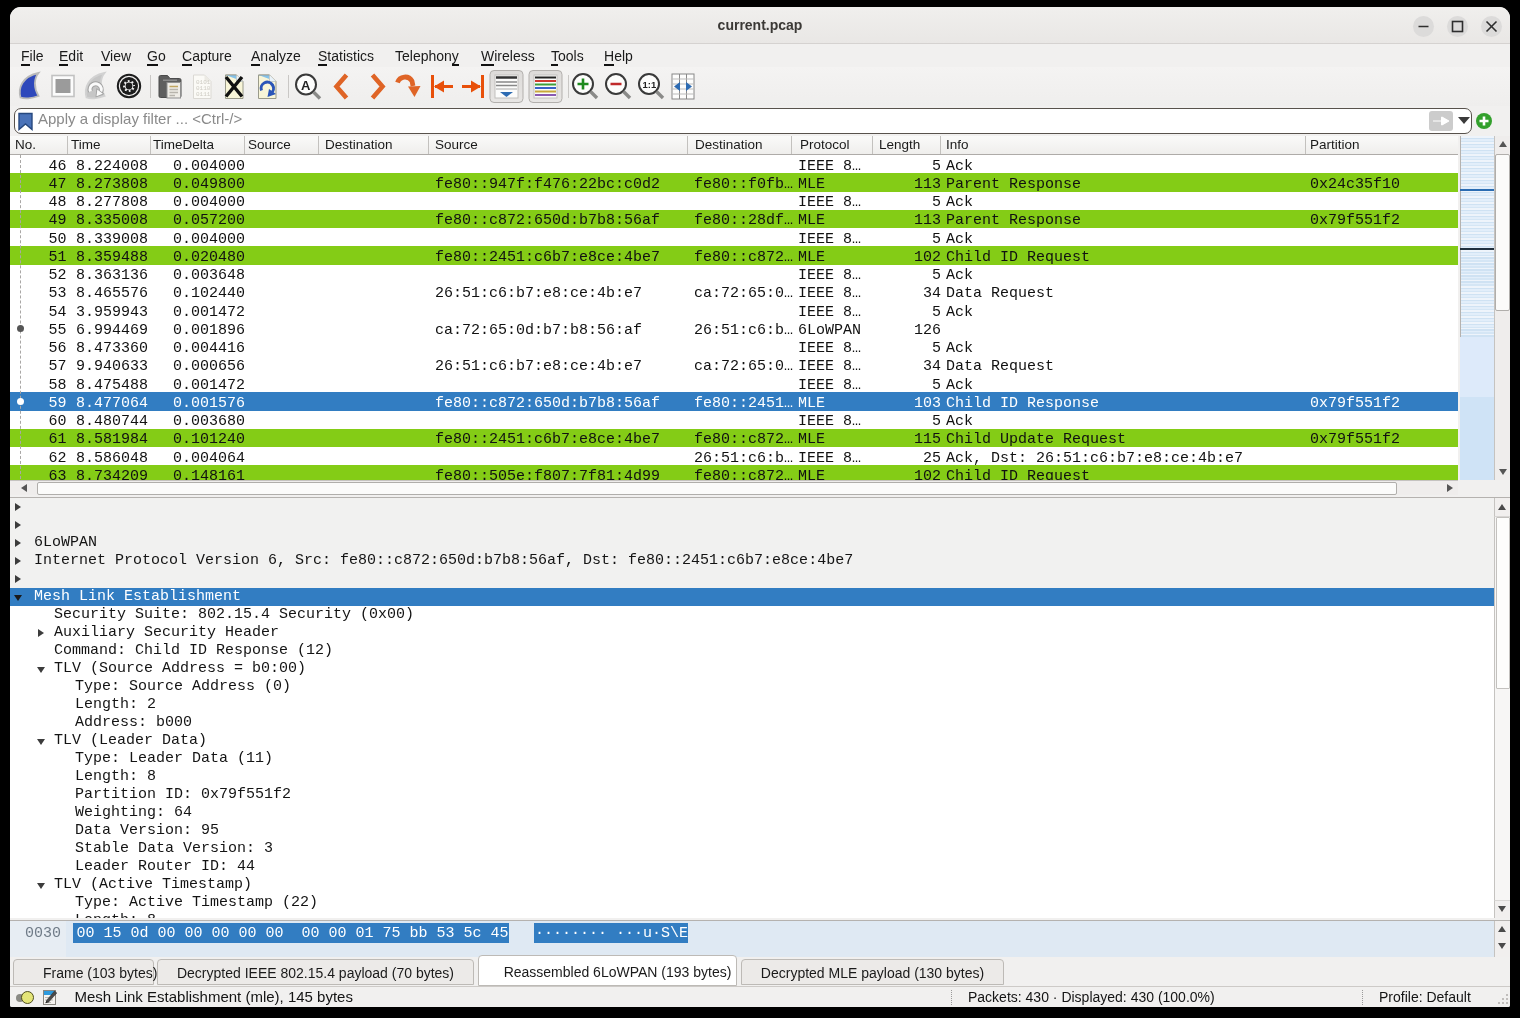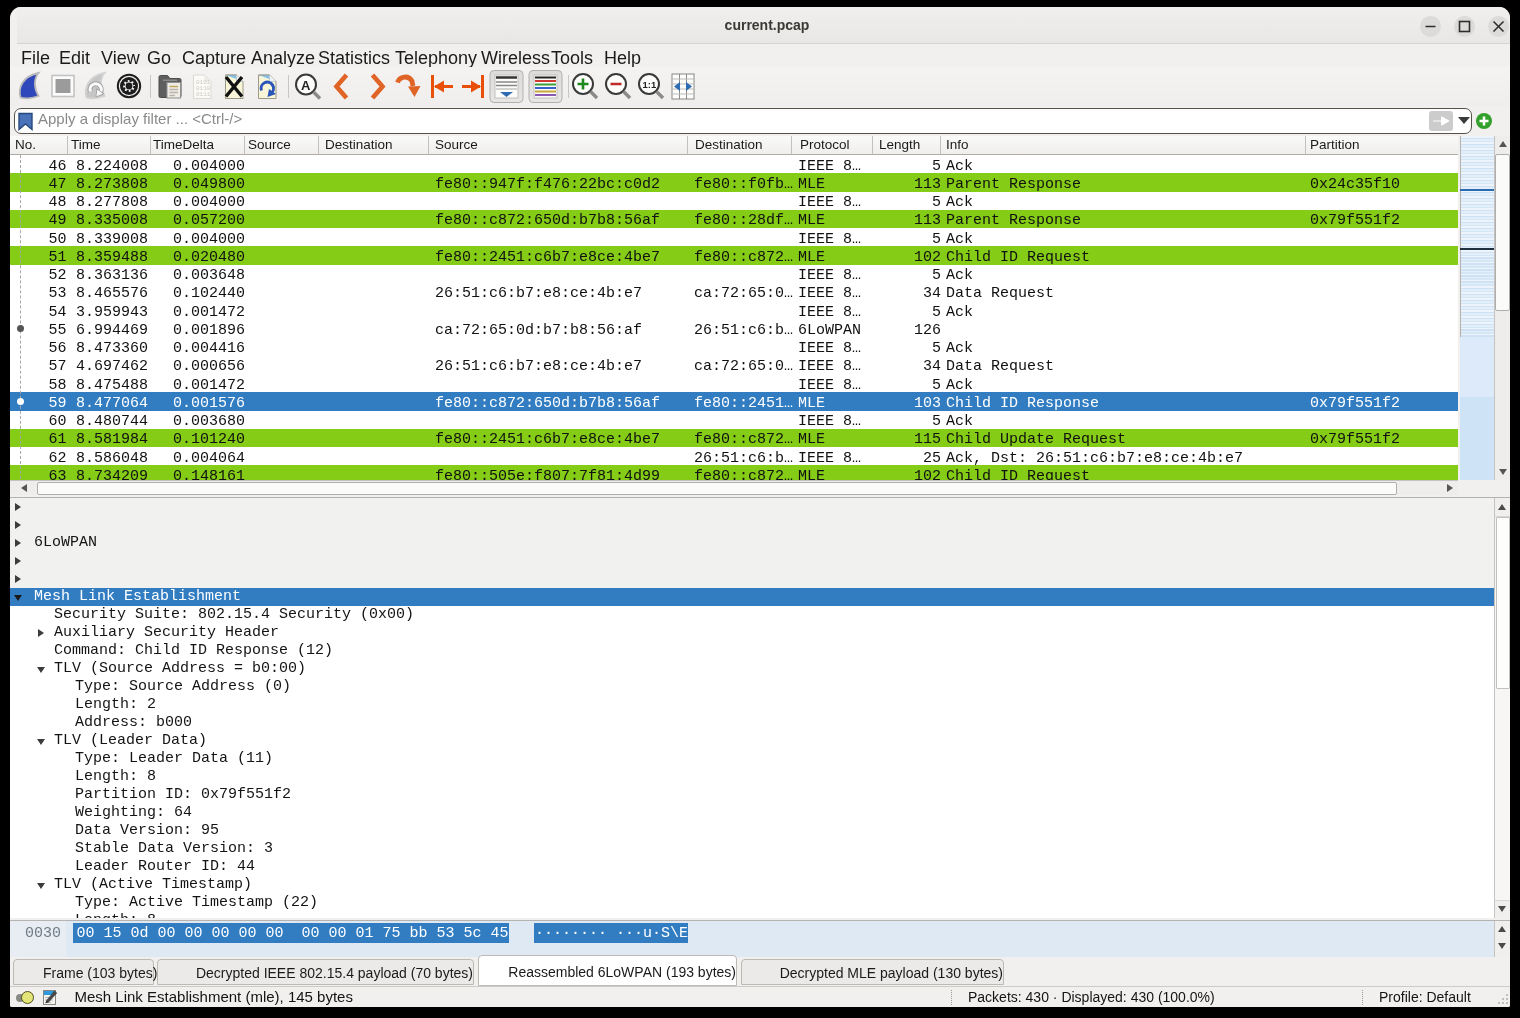--- a/index.html
+++ b/index.html
@@ -1,25 +1,25 @@
 <!DOCTYPE html>
 <html><head><meta charset="utf-8">
 <style>
 *{margin:0;padding:0;box-sizing:border-box}
 html,body{width:1520px;height:1018px;background:#000;overflow:hidden}
 body{position:relative;font-family:"Liberation Sans",sans-serif}
 #win{position:absolute;left:10px;top:7px;width:1500px;height:1000px;background:#f1f0ef;border-radius:11px 11px 2px 2px;overflow:hidden}
 .abs{position:absolute}
 .mono{font-family:"Liberation Mono",monospace;font-size:15px;white-space:pre}
 
-#titlebar{position:absolute;left:7px;top:0;width:1500px;height:37px;background:linear-gradient(#f0efed,#e9e7e5);border-bottom:1px solid #d5d2d0}
+#titlebar{position:absolute;left:0;top:0;width:1500px;height:37px;background:linear-gradient(#f0efed,#e9e7e5);border-bottom:1px solid #d5d2d0}
 #title{position:absolute;left:0;top:0;width:1500px;text-align:center;line-height:36px;font-size:14px;font-weight:bold;color:#3b3936}
 .winbtn{position:absolute;top:9px;width:21px;height:21px;border-radius:50%;background:#dcdbda}
 
-#menubar{position:absolute;left:0;top:38px;width:1500px;height:22px;background:#f1f0ef;font-size:18px;color:#1a1a1a}
+#menubar{position:absolute;left:0;top:38px;width:1500px;height:22px;background:#f1f0ef;font-size:14px;color:#1a1a1a}
 #menubar span{position:absolute;top:3px}
 #menubar u{text-decoration:none;border-bottom:2px solid #111;padding-bottom:0px}
 
 #toolbar{position:absolute;left:0;top:60px;width:1500px;height:39px;background:linear-gradient(#f4f3f2,#efeeed)}
 
 #filterbar{position:absolute;left:0;top:99px;width:1348px;height:31px;background:#f1f0ef;border-bottom:1px solid #b5b2af}
 #finput{position:absolute;left:4px;top:2px;width:1458px;height:26px;background:#fff;border:1px solid #58524c;border-radius:7px}
 #fplace{position:absolute;left:28px;top:4px;font-size:15px;color:#8a8a8a}
 
 #plhead{position:absolute;left:0;top:129px;width:1448px;height:19px;background:linear-gradient(#fafaf9,#efeeec);border-bottom:1px solid #aeaba8;font-size:13.5px;color:#1a1a1a}
@@ -45,21 +45,21 @@
 #detail{position:absolute;left:0;top:490px;width:1500px;height:421px;background:#fff;border-top:1px solid #b5b2af;overflow:hidden}
 #detail .dl{position:absolute;left:0;width:1484px;height:18px;font-family:"Liberation Mono",monospace;font-size:15px;line-height:18px;color:#141414;white-space:pre}
 #dgray{position:absolute;left:0;top:0;width:1484px;height:89.5px;background:#f1f1f0}
 #dsel{position:absolute;left:0;top:89.5px;width:1484px;height:18px;background:#327dc2}
 .tri-r{position:absolute;width:0;height:0;border-left:6px solid #3c3c3c;border-top:4.5px solid transparent;border-bottom:4.5px solid transparent}
 .tri-d{position:absolute;width:0;height:0;border-top:6px solid #3c3c3c;border-left:4.5px solid transparent;border-right:4.5px solid transparent}
 
 #hex{position:absolute;left:0;top:913px;width:1500px;height:37px;background:#dfe9f3;border-top:1px solid #b5b2af}
 
 #tabbar{position:absolute;left:0;top:950px;width:1500px;height:29px;background:#f1f0ef}
-.tab{position:absolute;top:1.5px;height:26.5px;background:#eceae8;border:1px solid #bdbab6;border-radius:4px 4px 0 0;font-size:14px;color:#1a1a1a;text-align:right;line-height:26px;white-space:nowrap;overflow:visible}
+.tab{position:absolute;top:1.5px;height:26.5px;background:#eceae8;border:1px solid #bdbab6;border-radius:4px 4px 0 0;font-size:14px;color:#1a1a1a;text-align:center;line-height:26px;white-space:nowrap;overflow:visible}
 .tab.active{top:-2px;height:31px;background:#fff;line-height:32px}
 
 #status{position:absolute;left:0;top:979px;width:1500px;height:21px;background:#f1f0ef;border-top:1px solid #cdcac7;font-size:14px;color:#141414}
 </style></head>
 <body>
 <div id="win">
   <div id="titlebar">
     <div id="title">current.pcap</div>
     <div class="winbtn" style="left:1403px"></div>
     <div class="winbtn" style="left:1437px"></div>
@@ -249,21 +249,21 @@
 <div class="row b" style="top:18.25px"><span class="c-no">47</span><span class="c-t">8.273808</span><span class="c-d">0.049800</span><span class="c-s">fe80::947f:f476:22bc:c0d2</span><span class="c-ds">fe80::f0fb…</span><span class="c-p">MLE</span><span class="c-len">113</span><span class="c-inf">Parent Response</span><span class="c-par">0x24c35f10</span></div>
 <div class="row" style="top:36.50px"><span class="c-no">48</span><span class="c-t">8.277808</span><span class="c-d">0.004000</span><span class="c-p">IEEE 8…</span><span class="c-len">5</span><span class="c-inf">Ack</span></div>
 <div class="row b" style="top:54.75px"><span class="c-no">49</span><span class="c-t">8.335008</span><span class="c-d">0.057200</span><span class="c-s">fe80::c872:650d:b7b8:56af</span><span class="c-ds">fe80::28df…</span><span class="c-p">MLE</span><span class="c-len">113</span><span class="c-inf">Parent Response</span><span class="c-par">0x79f551f2</span></div>
 <div class="row" style="top:73.00px"><span class="c-no">50</span><span class="c-t">8.339008</span><span class="c-d">0.004000</span><span class="c-p">IEEE 8…</span><span class="c-len">5</span><span class="c-inf">Ack</span></div>
 <div class="row b" style="top:91.25px"><span class="c-no">51</span><span class="c-t">8.359488</span><span class="c-d">0.020480</span><span class="c-s">fe80::2451:c6b7:e8ce:4be7</span><span class="c-ds">fe80::c872…</span><span class="c-p">MLE</span><span class="c-len">102</span><span class="c-inf">Child ID Request</span></div>
 <div class="row" style="top:109.50px"><span class="c-no">52</span><span class="c-t">8.363136</span><span class="c-d">0.003648</span><span class="c-p">IEEE 8…</span><span class="c-len">5</span><span class="c-inf">Ack</span></div>
 <div class="row" style="top:127.75px"><span class="c-no">53</span><span class="c-t">8.465576</span><span class="c-d">0.102440</span><span class="c-s">26:51:c6:b7:e8:ce:4b:e7</span><span class="c-ds">ca:72:65:0…</span><span class="c-p">IEEE 8…</span><span class="c-len">34</span><span class="c-inf">Data Request</span></div>
 <div class="row" style="top:146.00px"><span class="c-no">54</span><span class="c-t">3.959943</span><span class="c-d">0.001472</span><span class="c-p">IEEE 8…</span><span class="c-len">5</span><span class="c-inf">Ack</span></div>
 <div class="row" style="top:164.25px"><span class="c-no">55</span><span class="c-t">6.994469</span><span class="c-d">0.001896</span><span class="c-s">ca:72:65:0d:b7:b8:56:af</span><span class="c-ds">26:51:c6:b…</span><span class="c-p">6LoWPAN</span><span class="c-len">126</span></div>
 <div class="row" style="top:182.50px"><span class="c-no">56</span><span class="c-t">8.473360</span><span class="c-d">0.004416</span><span class="c-p">IEEE 8…</span><span class="c-len">5</span><span class="c-inf">Ack</span></div>
-<div class="row" style="top:200.75px"><span class="c-no">57</span><span class="c-t">4.697462</span><span class="c-d">0.000656</span><span class="c-s">26:51:c6:b7:e8:ce:4b:e7</span><span class="c-ds">ca:72:65:0…</span><span class="c-p">IEEE 8…</span><span class="c-len">34</span><span class="c-inf">Data Request</span></div>
+<div class="row" style="top:200.75px"><span class="c-no">57</span><span class="c-t">9.940633</span><span class="c-d">0.000656</span><span class="c-s">26:51:c6:b7:e8:ce:4b:e7</span><span class="c-ds">ca:72:65:0…</span><span class="c-p">IEEE 8…</span><span class="c-len">34</span><span class="c-inf">Data Request</span></div>
 <div class="row" style="top:219.00px"><span class="c-no">58</span><span class="c-t">8.475488</span><span class="c-d">0.001472</span><span class="c-p">IEEE 8…</span><span class="c-len">5</span><span class="c-inf">Ack</span></div>
 <div class="row sel" style="top:237.25px"><span class="c-no">59</span><span class="c-t">8.477064</span><span class="c-d">0.001576</span><span class="c-s">fe80::c872:650d:b7b8:56af</span><span class="c-ds">fe80::2451…</span><span class="c-p">MLE</span><span class="c-len">103</span><span class="c-inf">Child ID Response</span><span class="c-par">0x79f551f2</span></div>
 <div class="row" style="top:255.50px"><span class="c-no">60</span><span class="c-t">8.480744</span><span class="c-d">0.003680</span><span class="c-p">IEEE 8…</span><span class="c-len">5</span><span class="c-inf">Ack</span></div>
 <div class="row b" style="top:273.75px"><span class="c-no">61</span><span class="c-t">8.581984</span><span class="c-d">0.101240</span><span class="c-s">fe80::2451:c6b7:e8ce:4be7</span><span class="c-ds">fe80::c872…</span><span class="c-p">MLE</span><span class="c-len">115</span><span class="c-inf">Child Update Request</span><span class="c-par">0x79f551f2</span></div>
 <div class="row" style="top:292.00px"><span class="c-no">62</span><span class="c-t">8.586048</span><span class="c-d">0.004064</span><span class="c-ds">26:51:c6:b…</span><span class="c-p">IEEE 8…</span><span class="c-len">25</span><span class="c-inf">Ack, Dst: 26:51:c6:b7:e8:ce:4b:e7</span></div>
 <div class="row b" style="top:310.25px"><span class="c-no">63</span><span class="c-t">8.734209</span><span class="c-d">0.148161</span><span class="c-s">fe80::505e:f807:7f81:4d99</span><span class="c-ds">fe80::c872…</span><span class="c-p">MLE</span><span class="c-len">102</span><span class="c-inf">Child ID Request</span></div>
 </div>
   <div id="dashline"></div>
 
 <div class="abs" style="left:1450px;top:129px;width:34px;height:344px;background:repeating-linear-gradient(180deg,#eef4fb 0px,#eef4fb 1.5px,#cfe2f3 1.5px,#cfe2f3 3px,#e2eefa 3px,#e2eefa 4.5px,#d5e6f5 4.5px,#d5e6f5 6px);border-left:1px solid #b5b2af"></div>
@@ -285,20 +285,21 @@
 <div class="abs" style="left:7px;top:318px;width:7px;height:7px;border-radius:50%;background:#555"></div>
 <div class="abs" style="left:7px;top:391px;width:7px;height:7px;border-radius:50%;background:#fff"></div>
   <div id="detail">
     <div id="dgray"></div>
     <div id="dsel"></div>
 <div class="tri-r" style="left:5px;top:5px"></div>
 <div class="tri-r" style="left:5px;top:23px"></div>
 <div class="tri-r" style="left:5px;top:41px"></div>
 <div class="dl" style="left:24px;top:36px">6LoWPAN</div>
 <div class="tri-r" style="left:5px;top:59px"></div>
+<div class="dl" style="left:24px;top:54px">Internet Protocol Version 6, Src: fe80::c872:650d:b7b8:56af, Dst: fe80::2451:c6b7:e8ce:4be7</div>
 <div class="tri-r" style="left:5px;top:77px"></div>
 <div class="tri-d" style="left:4px;top:97px;border-top-color:#1a1a1a"></div>
 <div class="dl" style="left:24px;top:90px;color:#fff">Mesh Link Establishment</div>
 <div class="dl" style="left:44px;top:108px">Security Suite: 802.15.4 Security (0x00)</div>
 <div class="tri-r" style="left:28px;top:131px"></div>
 <div class="dl" style="left:44px;top:126px">Auxiliary Security Header</div>
 <div class="dl" style="left:44px;top:144px">Command: Child ID Response (12)</div>
 <div class="tri-d" style="left:27px;top:169px;border-top-color:#3c3c3c"></div>
 <div class="dl" style="left:44px;top:162px">TLV (Source Address = b0:00)</div>
 <div class="dl" style="left:65px;top:180px">Type: Source Address (0)</div>

